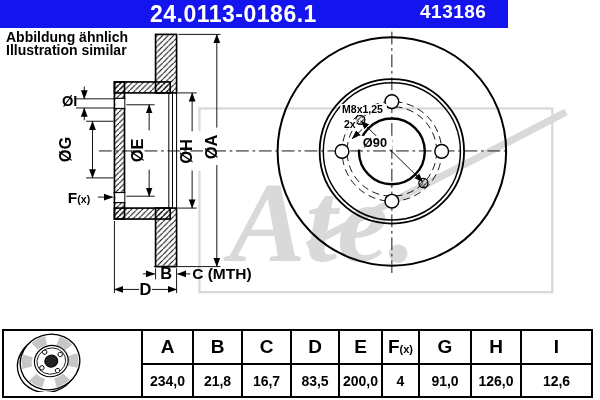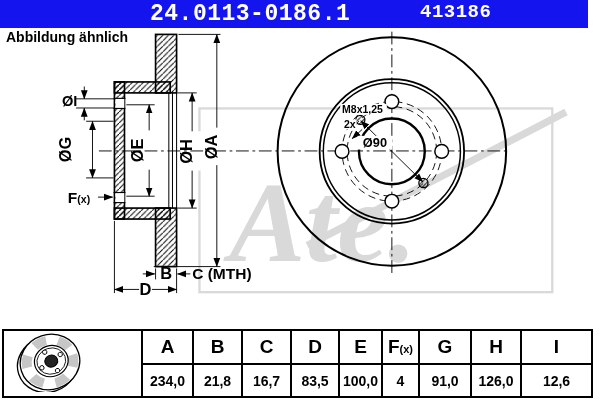--- a/index.html
+++ b/index.html
@@ -1,21 +1,21 @@
 <!DOCTYPE html>
 <html><head>
 <meta charset="utf-8">
 <style>
   html,body{margin:0;padding:0;}
   body{
     width:600px;height:400px;position:relative;background:#fff;overflow:hidden;
     font-family:"Liberation Sans", sans-serif;
   }
   .header-bar{
-    position:absolute;left:0;top:0;width:588px;height:28px;background:#1414ee;font-family:Liberation Mono, monospace;
+    position:absolute;left:0;top:0;width:508px;height:28px;background:#1414ee;
   }
   .header-bar .partno{
     position:absolute;left:150px;top:1px;color:#fff;font-weight:bold;
     font-size:23px;letter-spacing:0.5px;
   }
   .header-bar .refno{
     position:absolute;left:420px;top:1px;color:#fff;font-weight:bold;
     font-size:19px;letter-spacing:0.5px;
   }
   .disclaimer{
@@ -39,20 +39,21 @@
 </head>
 <body>
 
 <div class="header-bar">
   <span class="partno">24.0113-0186.1</span>
   <span class="refno">413186</span>
 </div>
 
 <div class="disclaimer">
   <div>Abbildung ähnlich</div>
+  <div>Illustration similar</div>
 </div>
 
 <svg class="drawing-svg" width="600" height="298" viewBox="0 28 600 326">
   <defs>
     <pattern id="hatch" width="6" height="6" patternUnits="userSpaceOnUse">
       <path d="M-1,7 L7,-1" stroke="#000" stroke-width="1.1"></path>
     </pattern>
     <marker id="ar" viewBox="0 0 10 10" refX="9.5" refY="5" markerWidth="10" markerHeight="10" orient="auto-start-reverse">
       <path d="M0,1.3 L10,5 L0,8.7 z" fill="#000"></path>
     </marker>
@@ -214,20 +215,20 @@
     <td class="hdr" style="width:35px"><span>F</span><span class="fx-small">(x)</span></td>
     <td class="hdr" style="width:50px">G</td>
     <td class="hdr" style="width:48px">H</td>
     <td class="hdr" style="width:69px">I</td>
   </tr>
   <tr>
     <td class="val">234,0</td>
     <td class="val">21,8</td>
     <td class="val">16,7</td>
     <td class="val">83,5</td>
-    <td class="val">100,0</td>
+    <td class="val">200,0</td>
     <td class="val">4</td>
     <td class="val">91,0</td>
     <td class="val">126,0</td>
     <td class="val">12,6</td>
   </tr>
 </tbody>
   </table>
 
 </body></html>

